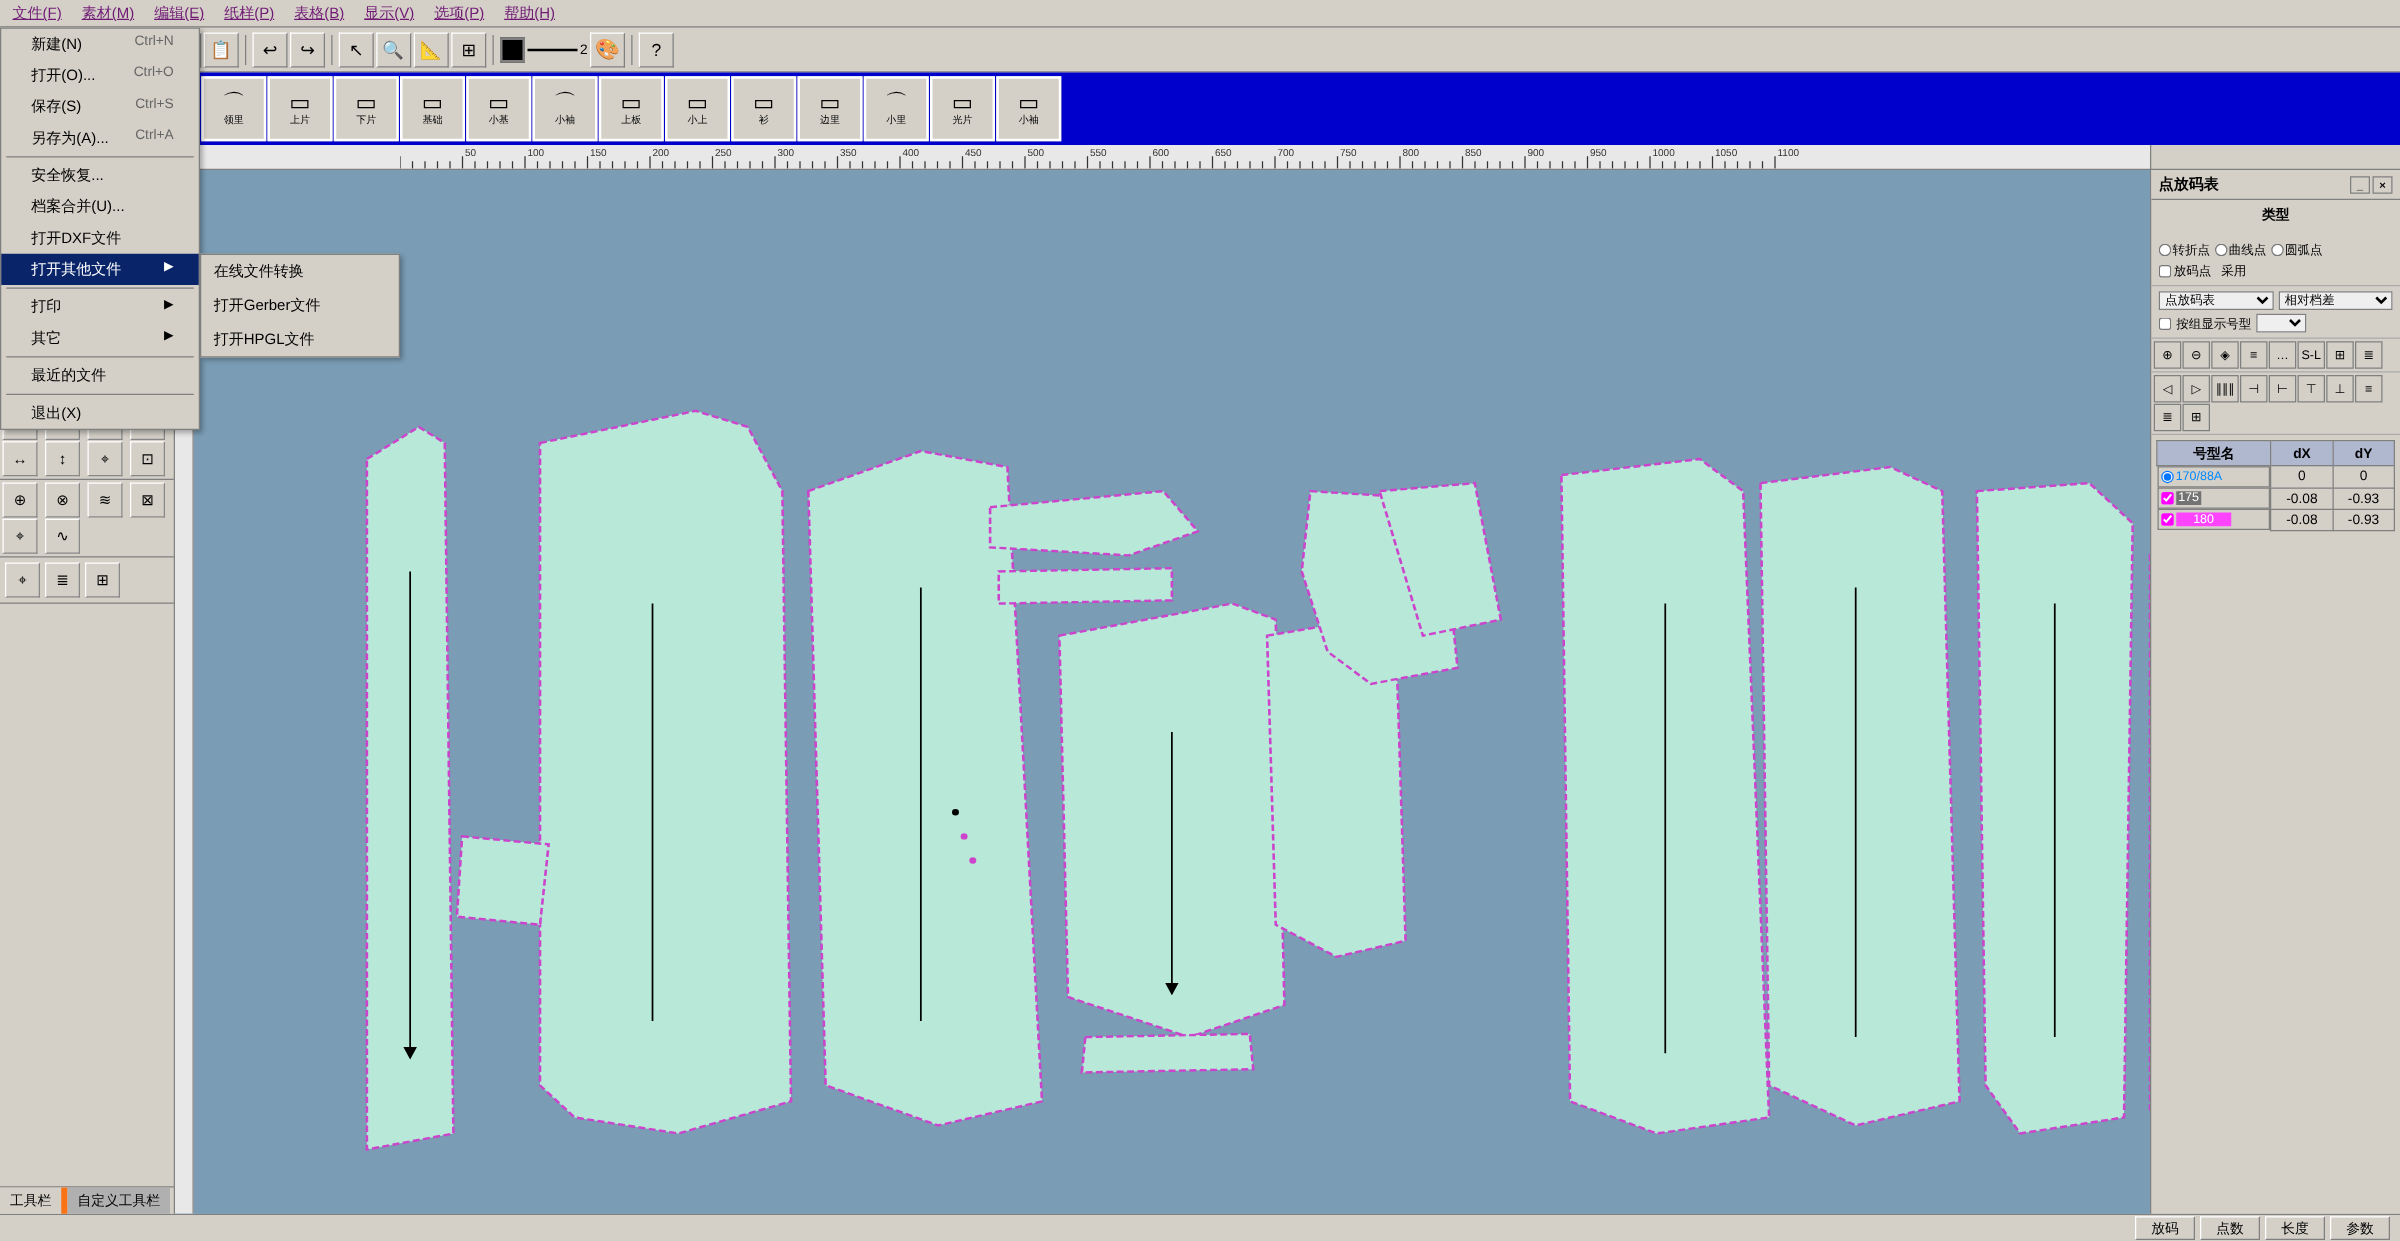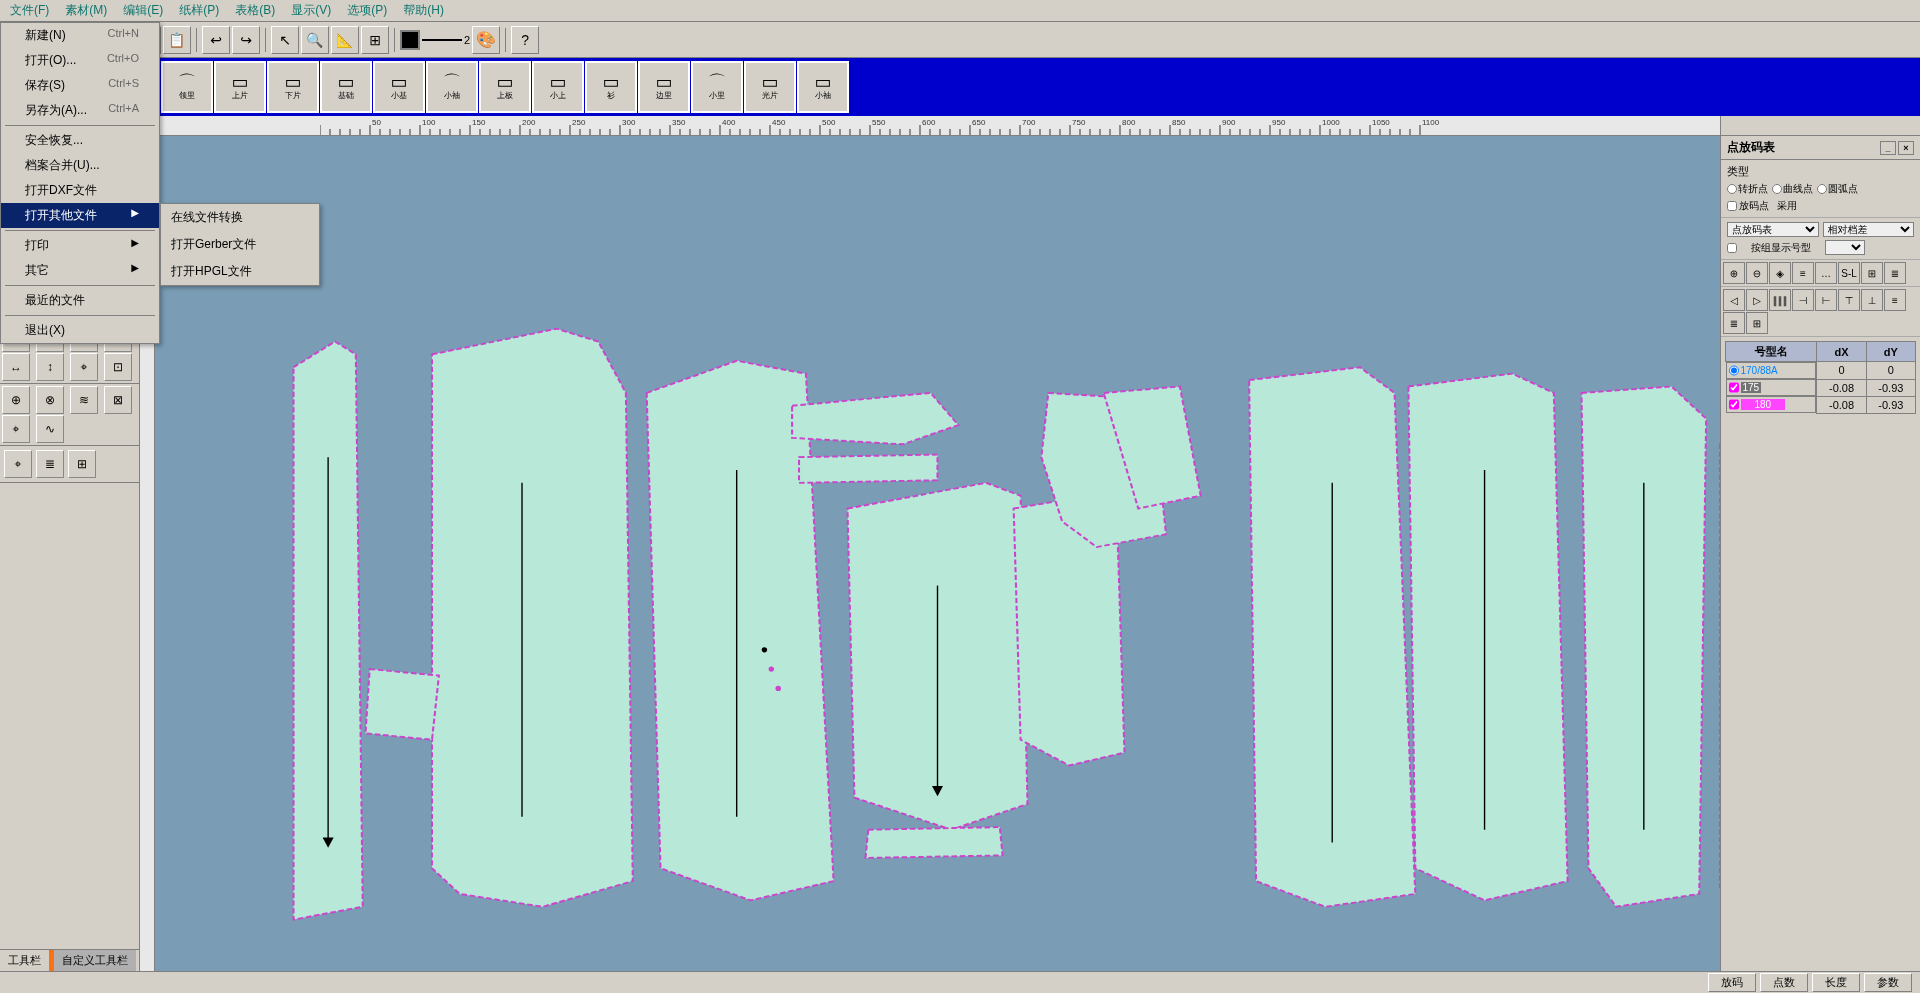--- a/index.html
+++ b/index.html
@@ -1,20 +1,20 @@
 <!DOCTYPE html>
 <html><head>
   <meta charset="utf-8">
   <style>
     * { box-sizing: border-box; margin: 0; padding: 0; }
     body { font-family: 'SimSun', '宋体', sans-serif; font-size: 12px; background: #c0c0c0; overflow: hidden; width: 1920px; height: 993px; }
 
     
     #menubar { background: #d4d0c8; border-bottom: 1px solid #808080; display: flex; align-items: center; height: 22px; padding: 0 2px; }
-    .menu-item { padding: 2px 8px; cursor: pointer; font-size: 12px; color: #0f766e; }
+    .menu-item { padding: 2px 8px; cursor: pointer; font-size: 12px; color: #701a75; text-decoration: underline; }
 
     
     #toolbar1 { background: #d4d0c8; border-bottom: 1px solid #808080; height: 36px; display: flex; align-items: center; padding: 2px 4px; gap: 2px; }
     .tb-btn { width: 28px; height: 28px; background: #d4d0c8; border: 1px solid #808080; border-top-color: #fff; border-left-color: #fff; display: flex; align-items: center; justify-content: center; cursor: pointer; font-size: 14px; }
     .tb-sep { width: 1px; height: 24px; background: #808080; margin: 0 3px; }
 
     
     #toolbar2 { background: #0000cc; height: 58px; display: flex; align-items: center; padding: 2px 4px; gap: 1px; overflow: hidden; }
     .pt-btn { min-width: 52px; height: 52px; background: #d4d0c8; border: 2px solid #fff; display: flex; flex-direction: column; align-items: center; justify-content: center; cursor: pointer; font-size: 9px; color: #000; text-align: center; padding: 2px; }
     .pt-btn span.icon { font-size: 18px; line-height: 1; }
@@ -511,21 +511,21 @@
 
     <div style="background:#d4d0c8; padding:3px 6px; font-size:12px; font-weight:bold; border-bottom:1px solid #808080; display:flex; justify-content:space-between; align-items:center;">
       <span>点放码表</span>
       <div style="display:flex; gap:2px;">
         <div style="width:16px; height:14px; background:#d4d0c8; border:1px solid #808080; display:flex; align-items:center; justify-content:center; font-size:9px; cursor:pointer;">_</div>
         <div style="width:16px; height:14px; background:#d4d0c8; border:1px solid #808080; display:flex; align-items:center; justify-content:center; font-size:9px; cursor:pointer;">×</div>
       </div>
     </div>
 
     <div style="padding:4px 6px; border-bottom:1px solid #aaa;">
-      <div style="font-size:11px; font-weight:normal; margin-bottom:3px;">类型</div>
+      <div style="font-size:11px; font-weight:bold; margin-bottom:14px;text-align:center;">类型</div>
       <div style="display:flex; gap:4px; font-size:10px; align-items:center;">
         <label style="display:flex; align-items:center; gap:1px;">
           <input type="radio" name="point-type" style="width: 10px; height: 10px;"> 转折点
         </label>
         <label style="display:flex; align-items:center; gap:1px;">
           <input type="radio" name="point-type" style="width: 10px; height: 10px;"> 曲线点
         </label>
         <label style="display:flex; align-items:center; gap:1px;">
           <input type="radio" name="point-type" style="width: 10px; height: 10px;"> 圆弧点
         </label>
@@ -540,21 +540,21 @@
 
     <div style="padding:4px 6px; border-bottom:1px solid #aaa;">
       <div style="display:flex; gap:4px; margin-bottom:3px;">
         <select style="font-size:10px; border:1px solid #808080; flex:1;">
           <option>点放码表</option>
         </select>
         <select style="font-size:10px; border:1px solid #808080; flex:1;">
           <option>相对档差</option>
         </select>
       </div>
-      <div style="display:flex; align-items:center; gap:14px; font-size:10px;">
+      <div style="display:flex; align-items:center; gap:4px; font-size:10px;">
         <input type="checkbox" style="width: 10px; height: 10px;">
         <span>按组显示号型</span>
         <select style="font-size:10px; border:1px solid #808080; width:40px;">
           <option></option>
         </select>
       </div>
     </div>
 
     <div style="display:flex; padding:2px; gap:1px; border-bottom:1px solid #aaa; flex-wrap:wrap;">
       <div class="rp-tb-btn">⊕</div>

